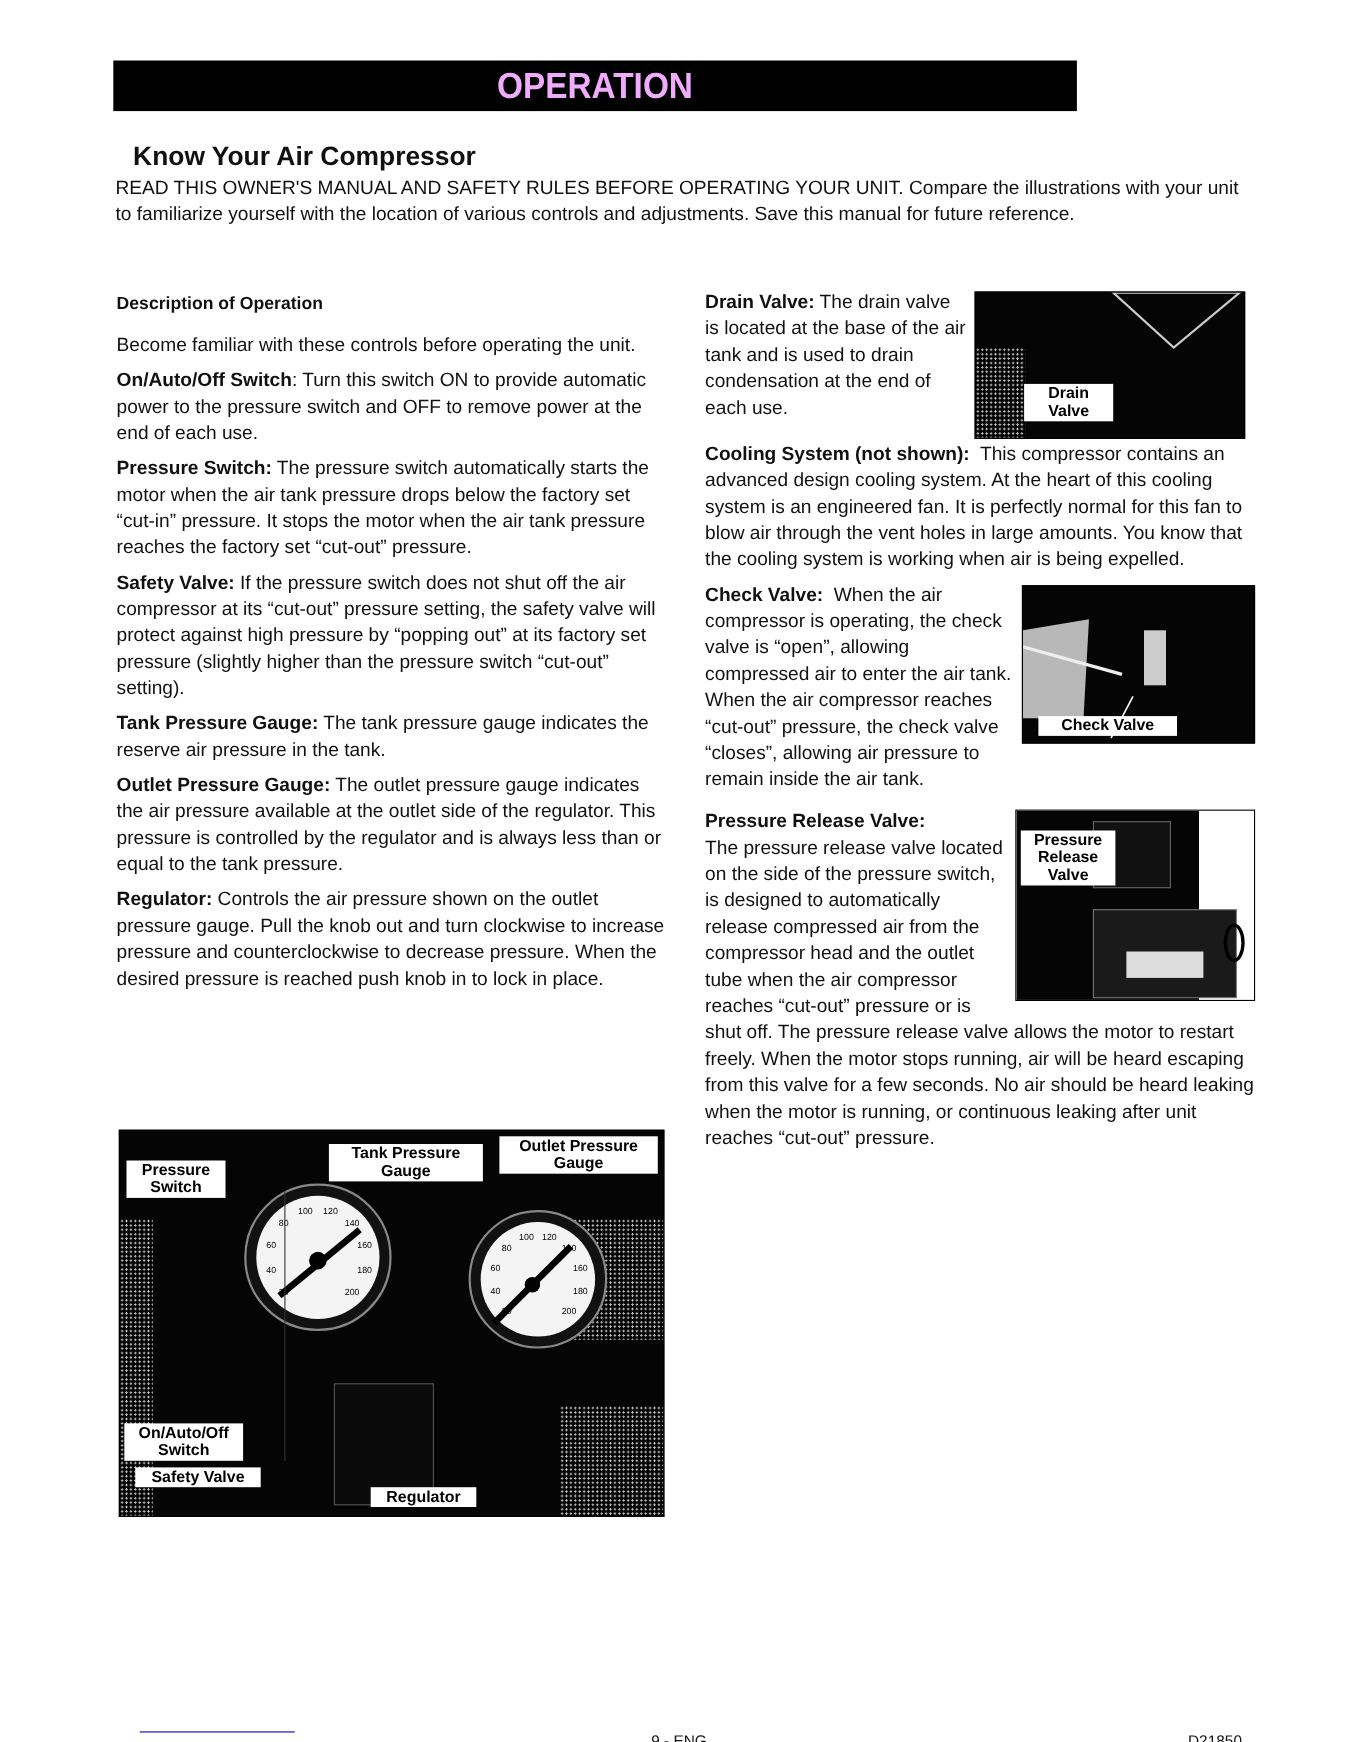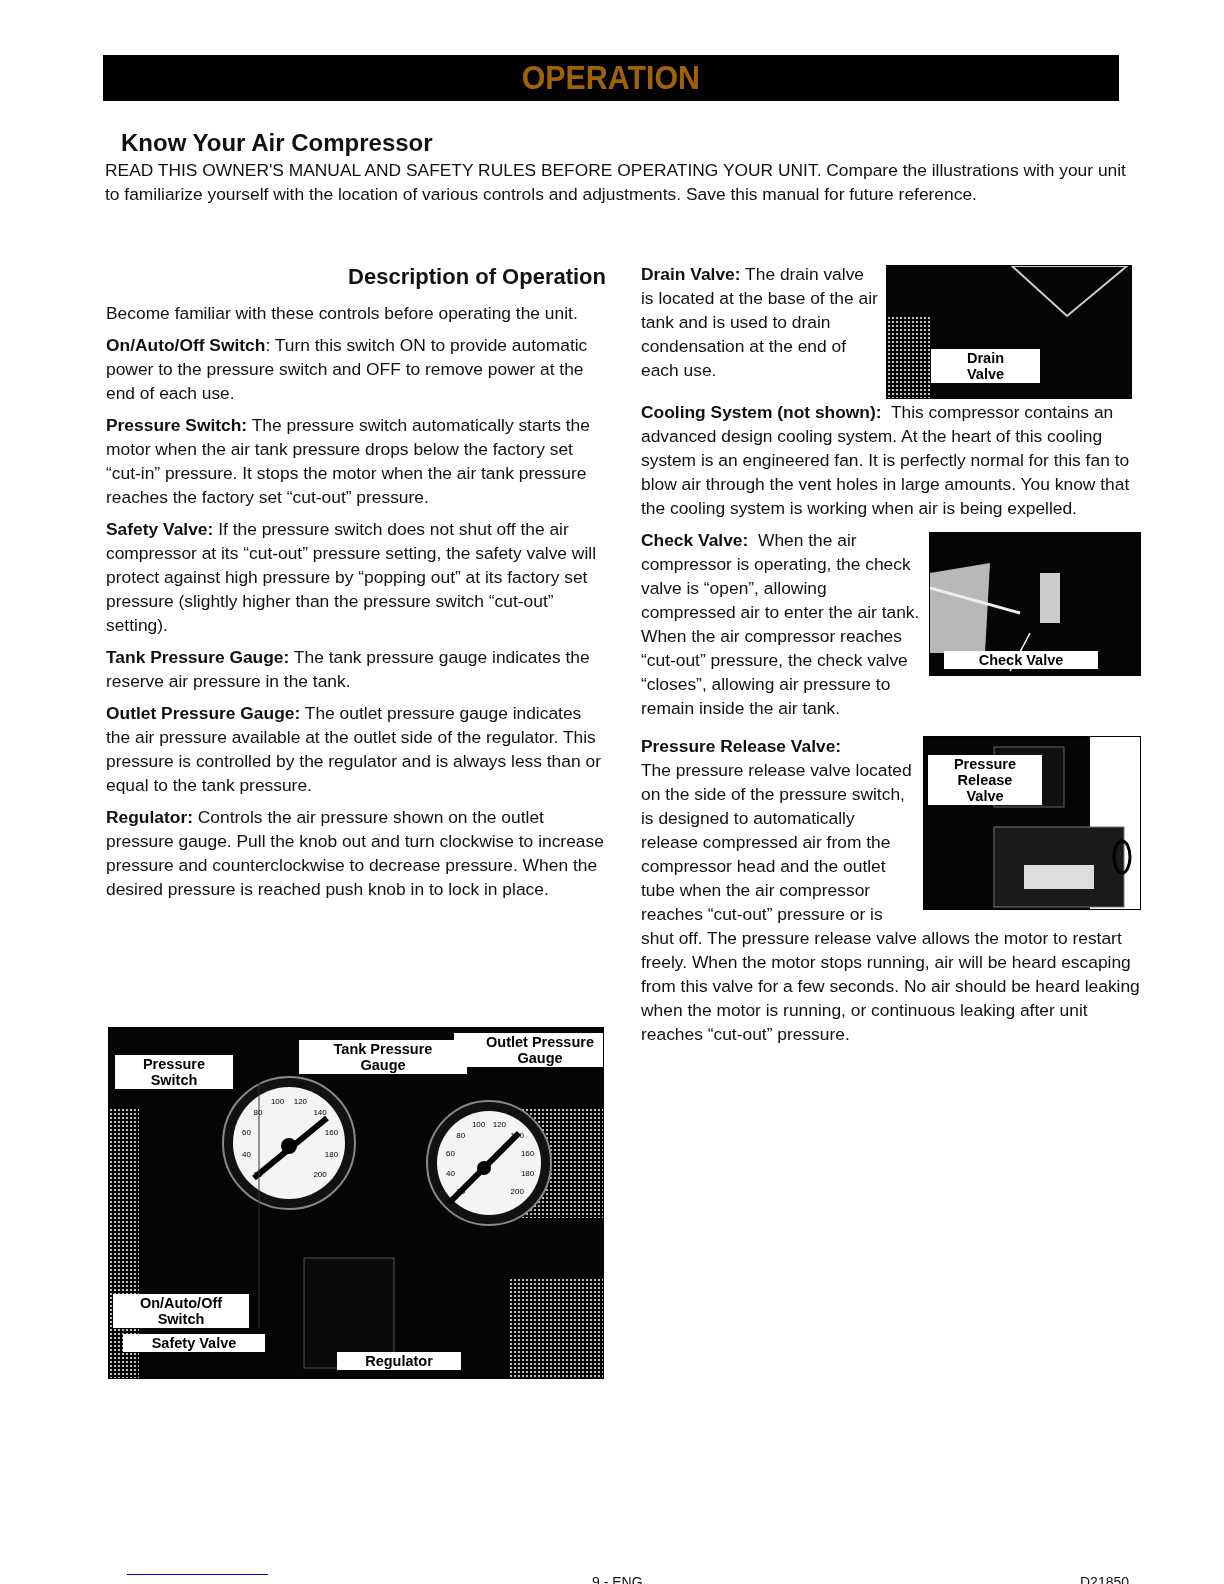--- a/index.html
+++ b/index.html
@@ -1,32 +1,32 @@
 <!DOCTYPE html>
 <html><head>
 <meta charset="utf-8">
 <style>
   html, body { margin:0; padding:0; background:#ffffff; }
   body { width:1224px; height:1584px; position:relative; overflow:hidden;
          font-family:"Liberation Sans", sans-serif; color:#111; }
-  .band { position:absolute; left:103px; top:55px; width:1016px; height:46px;
-          background:#000; color:#a16207; text-align:center; }
+  .band { position:absolute; left:103px; top:55px; width:876px; height:46px;
+          background:#000; color:#f0abfc; text-align:center; }
   .band span { font-family:"Liberation Sans", sans-serif; font-weight:bold; font-size:33px;
                line-height:46px; letter-spacing:0px; transform:scaleX(0.92); display:inline-block; }
   .h1 { position:absolute; left:105px; top:113px; font-size:24px; font-weight:bold; margin:16px; }
   .intro { position:absolute; left:105px; top:158px; width:1030px; font-size:17.4px; line-height:24px; margin:0; }
   .col { position:absolute; font-size:17.4px; line-height:24px; }
   .col p { margin:0 0 8px 0; }
   .col b { font-weight:bold; }
-  .h2 { font-size:22px; font-weight:bold; margin:0 0 10px 0; line-height:28px;text-align:right; }
+  .h2 { font-size:16px; font-weight:bold; margin:0 0 10px 0; line-height:28px; }
   .left { left:106px; top:263px; width:500px; }
   .right { left:641px; top:262px; width:500px; }
   .photo { position:absolute; background:#050505; overflow:hidden; border:1px solid #000; }
   .lbl { position:absolute; background:#fff; color:#000; font-weight:bold; font-size:14.5px;
-         line-height:16px; text-align:center; padding:1px 22px; }
+         line-height:16px; text-align:center; padding:1px 8px; }
   .dither { position:absolute;
     background-image: radial-gradient(#fff 0.9px, transparent 1.1px);
     background-size:4px 4px; opacity:0.75; }
   .float-photo { float:right; }
   .footer { position:absolute; top:1574px; font-size:14px; }
   .link-line { position:absolute; left:127px; top:1574px; width:141px; height:1px; background:#0000cc; }
 </style>
 </head>
 <body>
 

